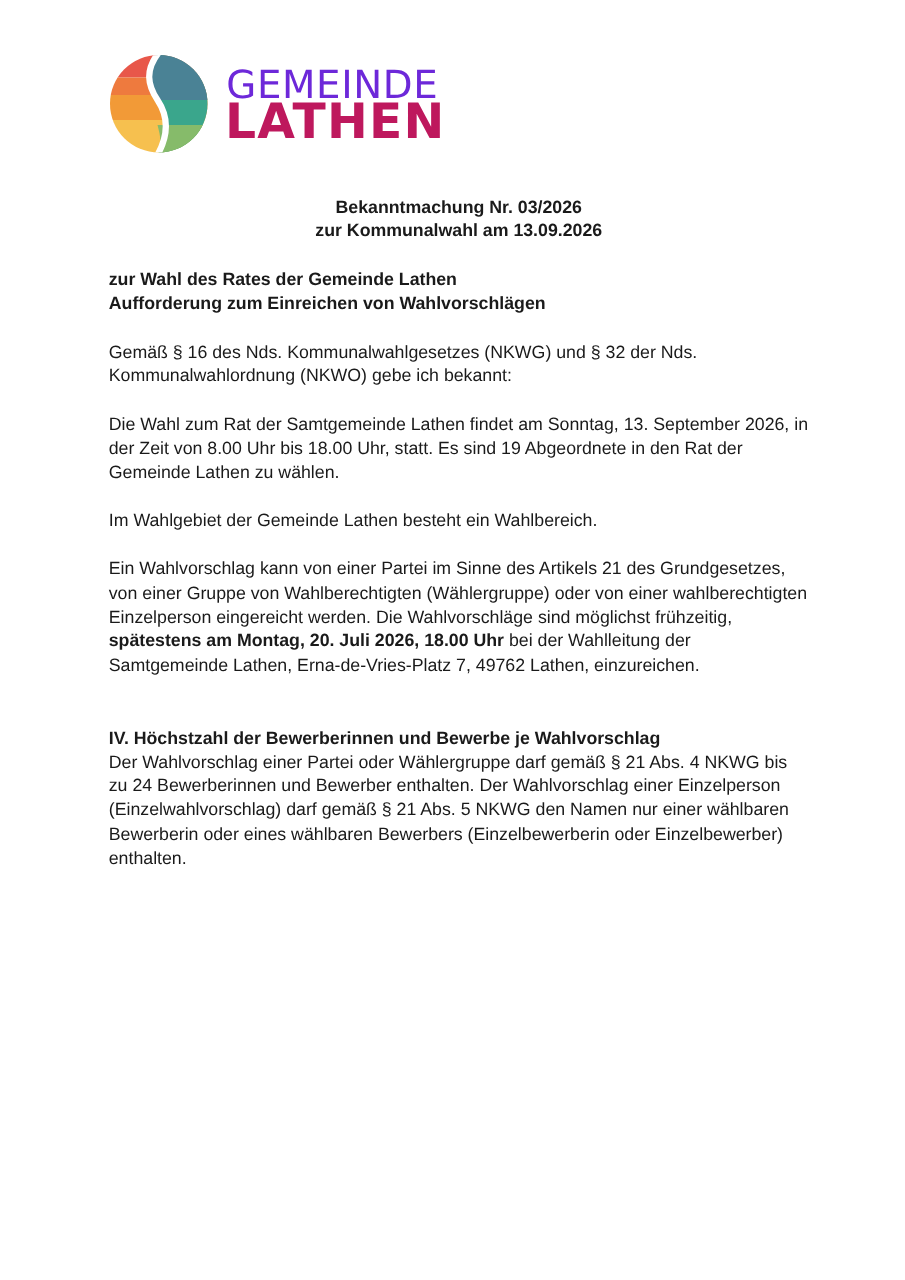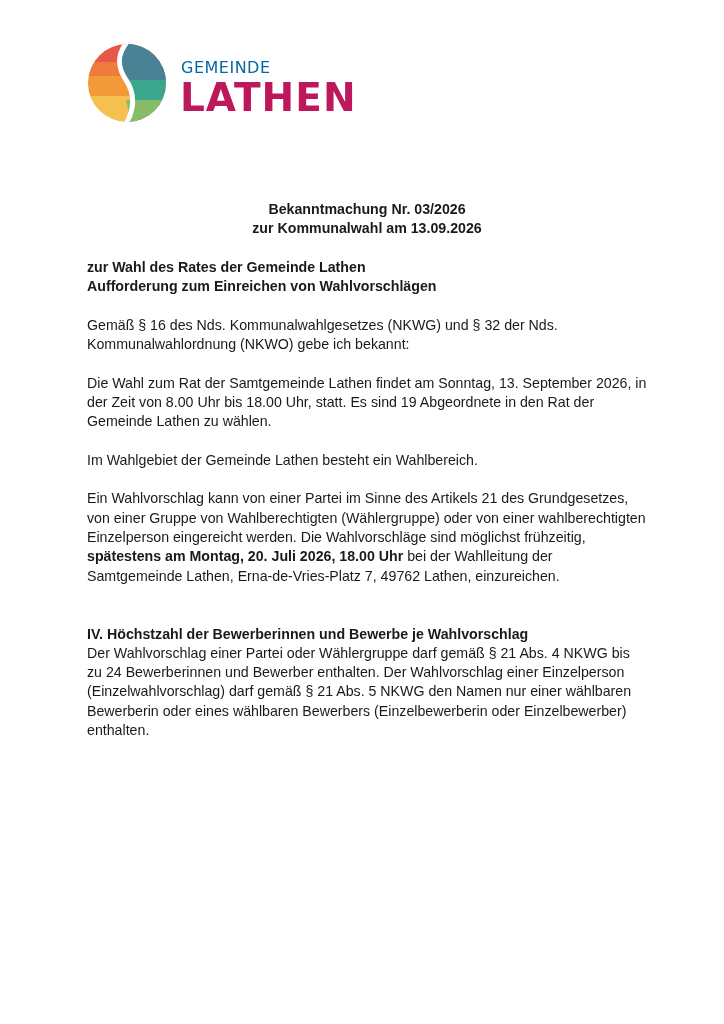--- a/index.html
+++ b/index.html
@@ -1,24 +1,24 @@
 <!DOCTYPE html>
 <html><head>
 <meta charset="utf-8">
 <style>
   html, body { margin: 0; padding: 0; background: #ffffff; }
   body { width: 724px; height: 1024px; position: relative; overflow: hidden;
          font-family: "Liberation Sans", "DejaVu Sans", sans-serif; color: #1a1a1a; }
   .logo { position: absolute; left: 86px; top: 42px; width: 250px; height: 82px; }
   .logo svg { position: absolute; left: 0; top: 0; }
-  .logo-line1 { position: absolute; left: 95px; top: 12px; font-size: 16px; letter-spacing: 0.5px;
-                color: #0369a1; font-family: "DejaVu Sans", sans-serif; font-weight: normal; line-height: 28px; }
+  .logo-line1 { position: absolute; left: 95px; top: 12px; font-size: 31px; letter-spacing: 0.5px;
+                color: #6d28d9; font-family: "DejaVu Sans", sans-serif; font-weight: normal; line-height: 28px; }
   .logo-line2 { position: absolute; left: 94px; top: 38px; font-size: 39px; font-weight: bold;
                 color: #be185d; letter-spacing: 1px; font-family: "DejaVu Sans", sans-serif; line-height: 36px; }
-  .content { position: absolute; left: 87px; top: 157px; width: 560px; font-size: 14.2px; line-height: 19.3px; margin-top: 43px; }
+  .content { position: absolute; left: 87px; top: 157px; width: 560px; font-size: 14.2px; line-height: 19.3px; }
   .center { text-align: center; font-weight: bold; }
   .bold { font-weight: bold; }
   p { margin: 0; }
   .gap { height: 19.3px; }
 </style>
 </head>
 <body>
 
 <div class="logo">
   <svg width="82" height="82" viewBox="0 0 82 82">

